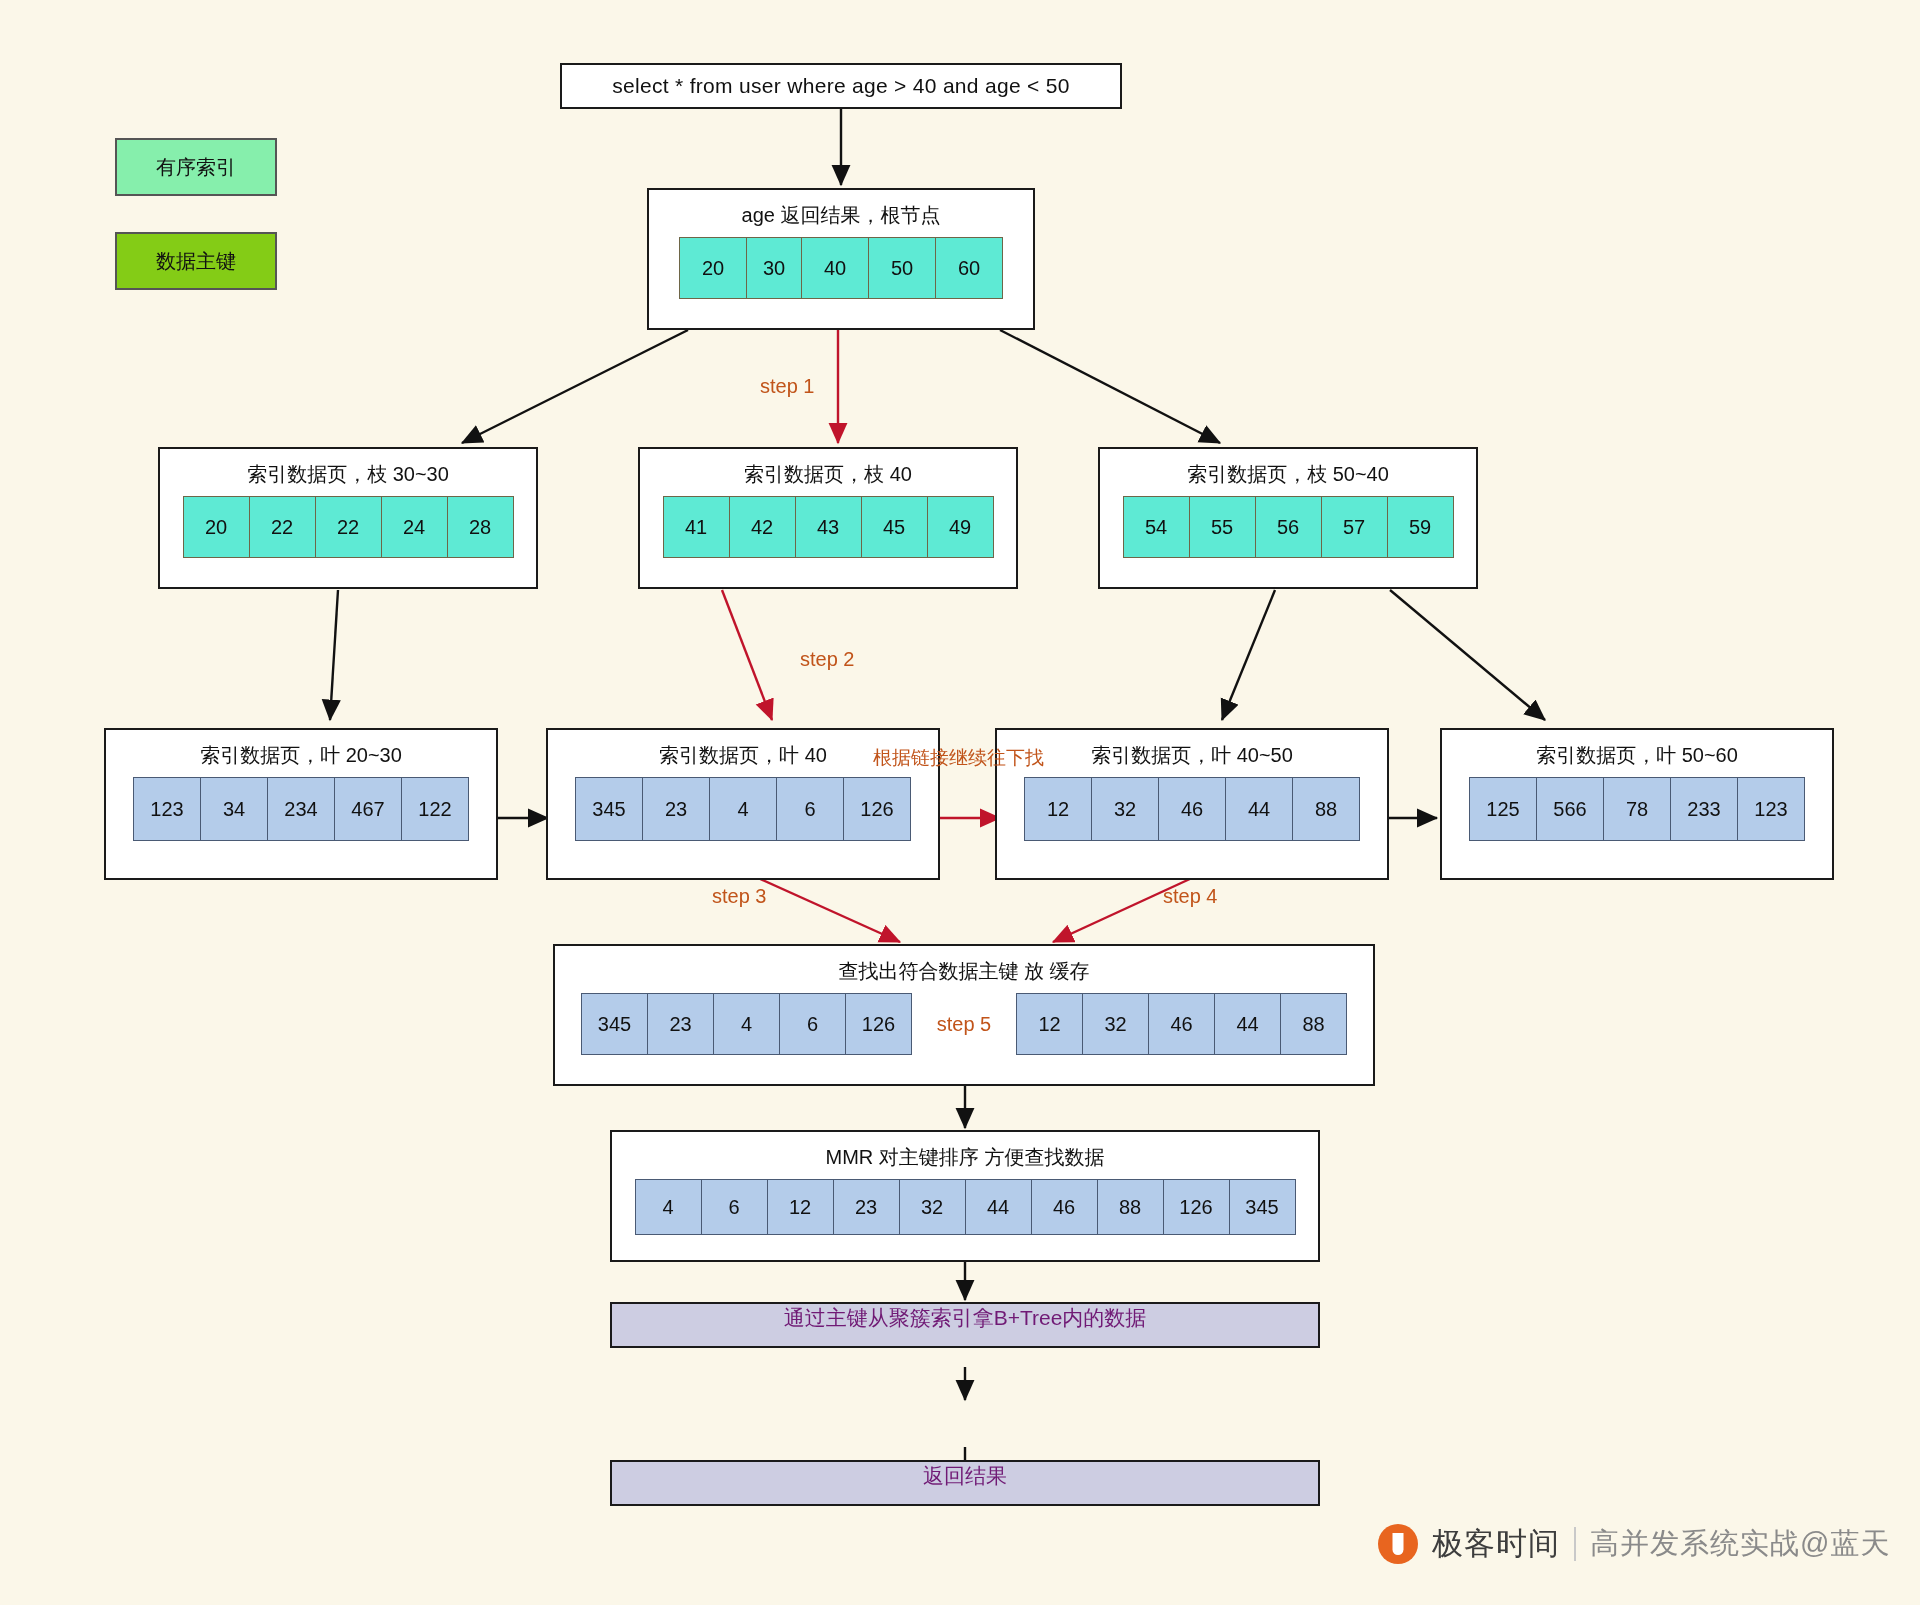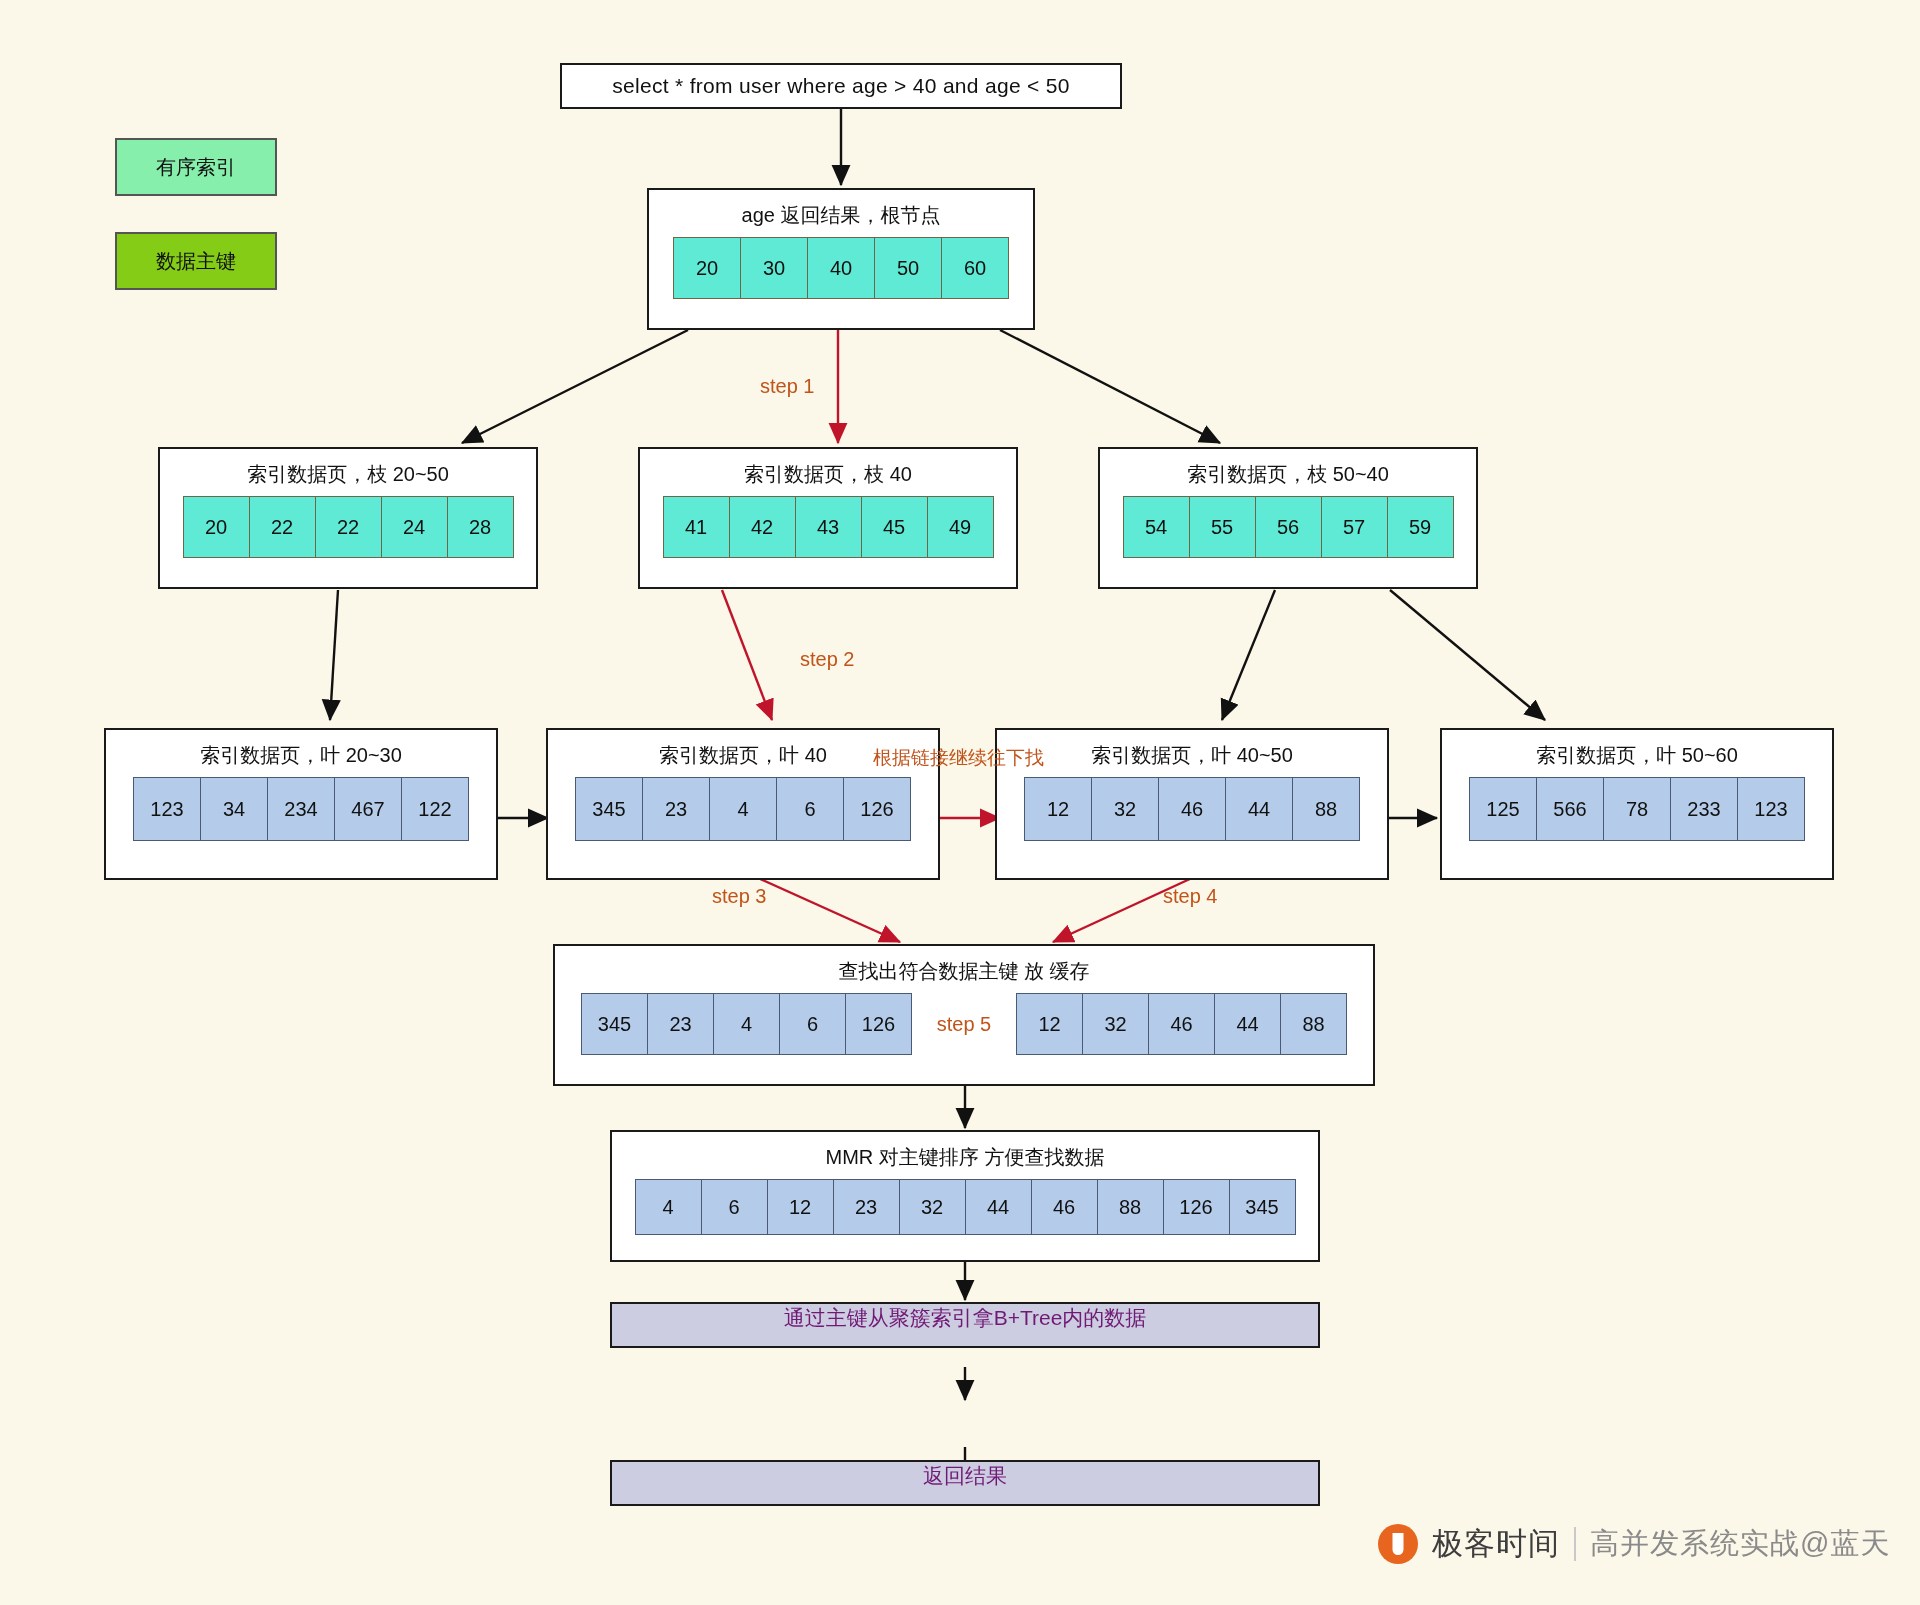--- a/index.html
+++ b/index.html
@@ -223,29 +223,29 @@
   </div>
 
   <div class="box sqlbox" style="left:560px; top:63px; width:562px; height:46px;">
     <span>select * from user where age &gt; 40 and age &lt;  50</span>
   </div>
 
   <div class="node" style="left:647px; top:188px; width:388px; height:142px;">
     <div class="node-title">age 返回结果，根节点</div>
     <div class="cells">
       <div class="cell yellow" style="width:68px;height:62px;">20</div>
-      <div class="cell yellow" style="width:68px;height:62px;">30</div>
+      <div class="cell yellow" style="width:56px;height:62px;">30</div>
       <div class="cell yellow" style="width:68px;height:62px;">40</div>
       <div class="cell yellow" style="width:68px;height:62px;">50</div>
       <div class="cell yellow" style="width:68px;height:62px;">60</div>
     </div>
   </div>
 
   <div class="node" style="left:158px; top:447px; width:380px; height:142px;">
-    <div class="node-title">索引数据页，枝 20~50</div>
+    <div class="node-title">索引数据页，枝 30~30</div>
     <div class="cells">
       <div class="cell yellow" style="width:67px;height:62px;">20</div>
       <div class="cell yellow" style="width:67px;height:62px;">22</div>
       <div class="cell yellow" style="width:67px;height:62px;">22</div>
       <div class="cell yellow" style="width:67px;height:62px;">24</div>
       <div class="cell yellow" style="width:67px;height:62px;">28</div>
     </div>
   </div>
 
   <div class="node" style="left:638px; top:447px; width:380px; height:142px;">

